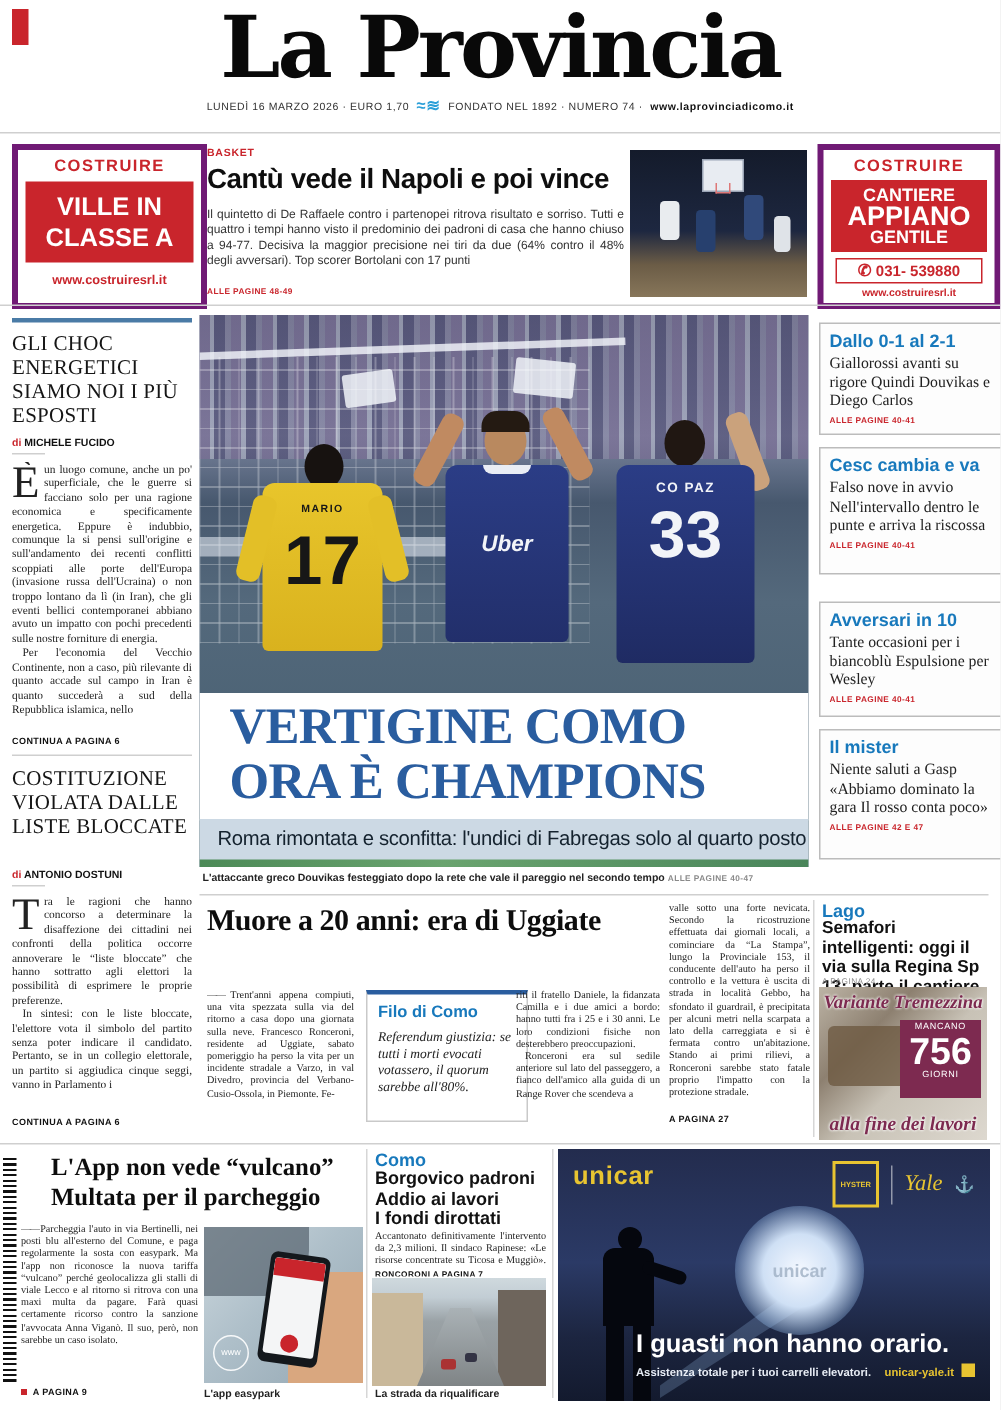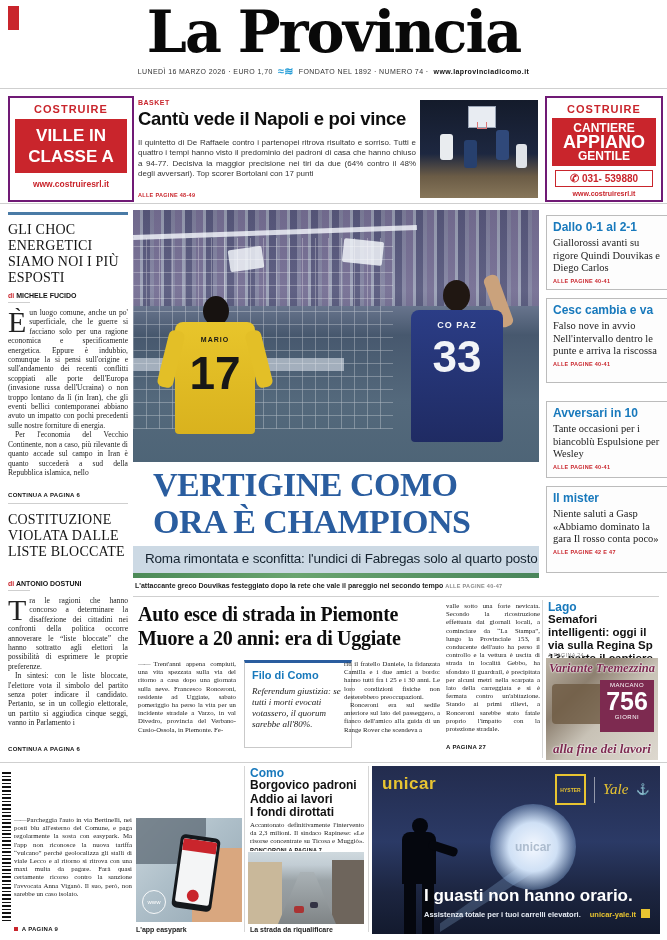--- a/index.html
+++ b/index.html
@@ -15,21 +15,21 @@
 
   
   #masthead-title{font-family:"DejaVu Serif",serif;font-weight:bold;font-size:57px;letter-spacing:-2px;color:#090909;
                   width:100%;text-align:center;top:2px;line-height:60px;}
   #dateline{top:68px;width:100%;display:flex;justify-content:center;align-items:center;gap:5px;
             font-size:7px;letter-spacing:.4px;color:#333;font-family:"Liberation Sans",sans-serif;}
   #dateline b{color:#111;}
   .wave{color:#2a9fd8;font-size:11px;line-height:7px;font-weight:bold;}
 
   
-  .cost-ad{border:2px solid #701a75;background:#fff;}
+  .cost-ad{border:4px solid #701a75;background:#fff;}
   .cost-logo{color:#c9252c;font-family:"Liberation Sans",sans-serif;font-weight:bold;letter-spacing:1px;
              text-align:center;font-size:11px;padding-top:5px;}
   .cost-red{background:#c9252c;color:#fff;font-family:"Liberation Sans",sans-serif;font-weight:bold;
             text-align:center;}
   .cost-url{color:#c9252c;font-family:"Liberation Sans",sans-serif;font-weight:bold;text-align:center;}
 
   
   .side-box{position:absolute;left:546px;width:110px;border:1px solid #bcbcbc;background:#fdfdfd;padding:5px 6px 4px 6px;}
   .side-title{font-family:"Liberation Sans",sans-serif;font-weight:bold;font-size:12px;color:#1879bc;line-height:13px;}
   .side-body{font-size:10.5px;line-height:12.5px;color:#222;margin-top:3px;}
@@ -210,20 +210,30 @@
     <div class="abs" style="left:36px;top:86px;width:92px;height:180px;">
       <div class="head" style="left:34px;top:0;width:26px;height:30px;background:#171210;"></div>
       <div class="torso" style="left:6px;top:26px;width:80px;height:112px;background:linear-gradient(180deg,#e8c52b,#d9b21e);">
         <div class="jersey-name" style="top:14px;color:#171717;font-size:7px;">MARIO</div>
         <div class="jersey-num" style="top:24px;color:#171717;font-size:46px;">17</div>
       </div>
       <div class="arm" style="left:-6px;top:34px;width:16px;height:58px;background:#e3bf27;transform:rotate(14deg);"></div>
       <div class="arm" style="left:82px;top:34px;width:16px;height:58px;background:#e3bf27;transform:rotate(-14deg);"></div>
     </div>
 
+    <div class="abs" style="left:150px;top:58px;width:110px;height:200px;">
+      <div class="arm" style="left:2px;top:6px;width:15px;height:52px;background:#c08a61;transform:rotate(28deg);"></div>
+      <div class="arm" style="left:88px;top:2px;width:15px;height:52px;background:#c08a61;transform:rotate(-28deg);"></div>
+      <div class="head" style="left:40px;top:10px;width:28px;height:32px;background:#b9895f;"></div>
+      <div class="abs" style="left:38px;top:6px;width:32px;height:14px;background:#241a12;border-radius:10px 10px 0 0;"></div>
+      <div class="torso" style="left:14px;top:42px;width:82px;height:118px;background:linear-gradient(180deg,#2b3d86,#222f6b);">
+        <div class="abs" style="left:30%;top:0;width:40%;height:6px;background:#e9edf4;border-radius:0 0 6px 6px;"></div>
+        <div class="jersey-name" style="top:44px;color:#f2f4f8;font-size:15px;font-style:italic;letter-spacing:0;">Uber</div>
+      </div>
+    </div>
 
     <div class="abs" style="left:268px;top:66px;width:108px;height:210px;">
       <div class="arm" style="left:90px;top:-2px;width:15px;height:54px;background:#caa27c;transform:rotate(-20deg);"></div>
       <div class="head" style="left:42px;top:4px;width:27px;height:31px;background:#201712;"></div>
       <div class="torso" style="left:10px;top:34px;width:92px;height:132px;background:linear-gradient(180deg,#2b3d86,#1f2b63);">
         <div class="jersey-name" style="top:10px;color:#f2f4f8;font-size:9px;">CO PAZ</div>
         <div class="jersey-num" style="top:22px;color:#f2f4f8;font-size:44px;">33</div>
       </div>
     </div>
 
@@ -259,21 +269,20 @@
   </div>
   <div class="side-box" style="top:486px;height:76px;">
     <div class="side-title">Il mister</div>
     <div class="side-body">Niente saluti a Gasp «Abbiamo dominato la gara Il rosso conta poco»</div>
     <div class="side-pages">ALLE PAGINE 42 E 47</div>
   </div>
 
   <div class="hrule" style="left:133px;top:596px;width:526px;"></div>
 
   <div class="abs serif" style="left:138px;top:602px;width:305px;font-size:20px;line-height:24px;font-weight:bold;color:#0d0d0d;letter-spacing:-.3px;">
-    <div>Auto esce di strada in Piemonte</div>
     <div>Muore a 20 anni: era di Uggiate</div>
   </div>
 
   <div class="abs news-body jus dash-start" style="left:138px;top:660px;width:98px;height:98px;overflow:hidden;">Trent'anni appena compiuti, una vita spezzata sulla via del ritorno a casa dopo una giornata sulla neve. Francesco Ronceroni, residente ad Uggiate, sabato pomeriggio ha perso la vita per un incidente stradale a Varzo, in val Divedro, provincia del Verbano-Cusio-Ossola, in Piemonte. Fe-</div>
 
   <div class="abs" id="filo-box" style="left:244px;top:660px;width:92px;height:72px;">
     <div id="filo-title">Filo di Como</div>
     <div id="filo-text">Referendum giustizia: se tutti i morti evocati votassero, il quorum sarebbe all'80%.</div>
   </div>
 
@@ -298,20 +307,24 @@
       <div style="font-size:6px;letter-spacing:.5px;padding-top:2px;">MANCANO</div>
       <div style="font-size:25px;font-weight:bold;line-height:26px;">756</div>
       <div style="font-size:6px;letter-spacing:.5px;">GIORNI</div>
     </div>
     <div class="abs trem-serif" style="left:0;bottom:3px;width:100%;text-align:center;font-size:13px;">alla fine dei lavori</div>
   </div>
 
   <div class="hrule" style="left:0;top:762px;width:667px;"></div>
 
   <div class="abs" id="barcode"></div>
+  <div class="abs serif" style="left:34px;top:768px;width:212px;font-size:16.5px;line-height:20px;font-weight:bold;color:#0d0d0d;">
+    <div>L'App non vede “vulcano”</div>
+    <div>Multata per il parcheggio</div>
+  </div>
   <div class="abs news-body jus dash-start" style="left:14px;top:816px;width:118px;height:106px;overflow:hidden;">Parcheggia l'auto in via Bertinelli, nei posti blu all'esterno del Comune, e paga regolarmente la sosta con easypark. Ma l'app non riconosce la nuova tariffa “vulcano” perché geolocalizza gli stalli di viale Lecco e al ritorno si ritrova con una maxi multa da pagare. Farà quasi certamente ricorso contro la sanzione l'avvocata Anna Viganò. Il suo, però, non sarebbe un caso isolato.</div>
   <div class="abs continua" style="left:14px;top:926px;">
     <span style="display:inline-block;width:4px;height:4px;background:#c9252c;margin-right:2px;"></span>
     <span>A PAGINA 9</span>
   </div>
 
   <div class="abs" id="phone-photo">
     <div class="abs" style="left:0;top:0;width:70px;height:46px;background:#56636d;border-radius:0 0 30px 0;opacity:.7;"></div>
     <div class="abs" style="left:56px;top:30px;width:50px;height:74px;background:#d9a77f;border-radius:10px 0 0 0;"></div>
     <div class="abs" style="left:40px;top:18px;width:40px;height:74px;background:#14181c;border-radius:5px;transform:rotate(8deg);">

